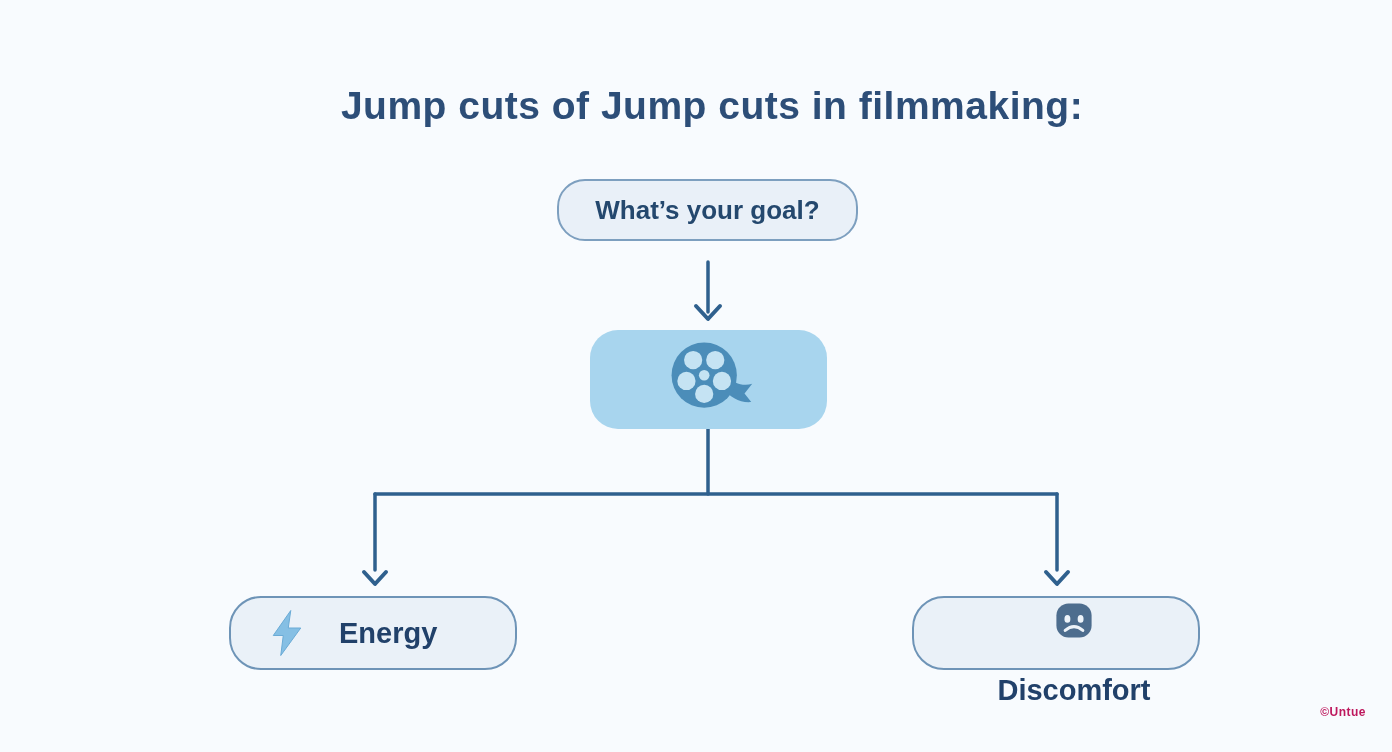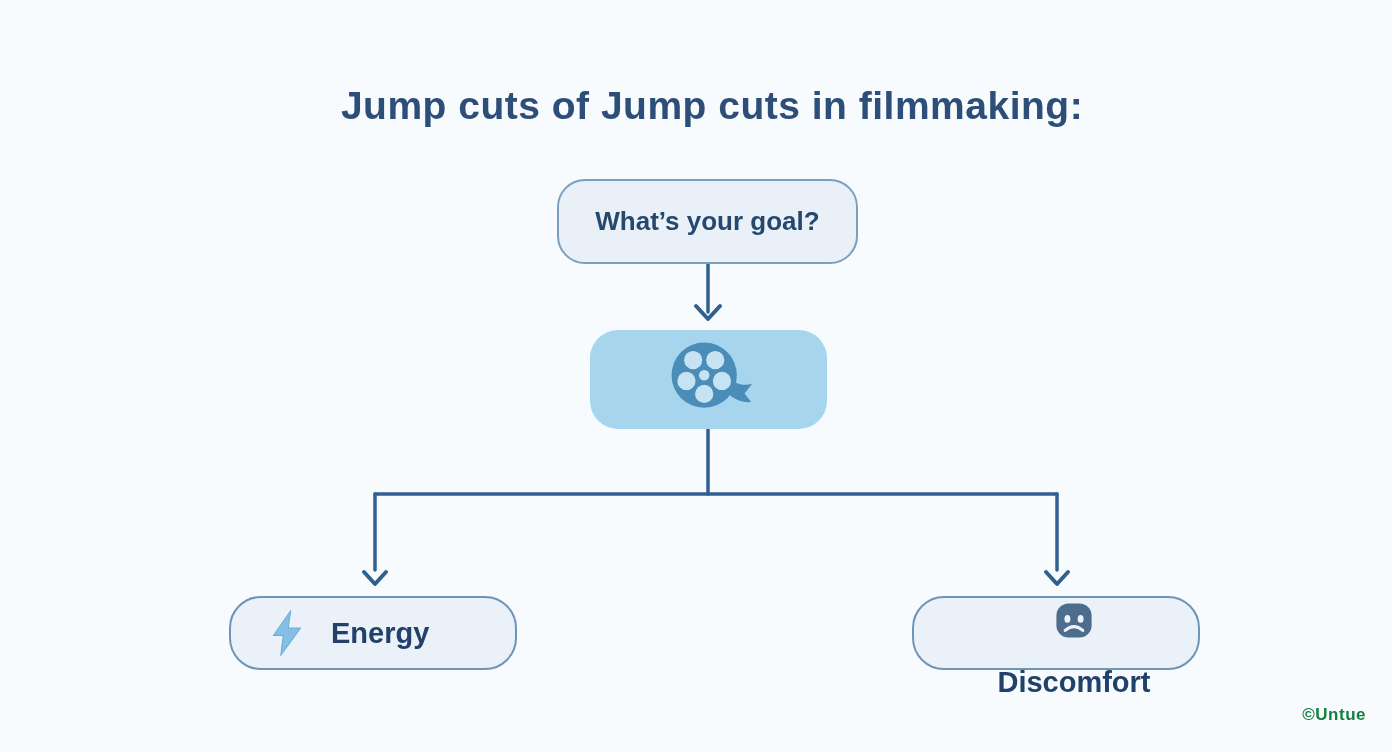--- a/index.html
+++ b/index.html
@@ -13,40 +13,40 @@
     margin:16px;text-align:center;
     font-size:39px;font-weight:bold;letter-spacing:0.5px;
     color:#2d4e78;
   }
   .connectors{position:absolute;top:0;left:0;width:1392px;height:752px;pointer-events:none;}
   .node{
     position:absolute;box-sizing:border-box;
     display:flex;align-items:center;justify-content:center;
   }
   .goal{
-    left:557px;top:179px;width:301px;height:85px;
+    left:557px;top:179px;width:301px;height:62px;
     background:#e9f0f8;border:2px solid #7d9fbf;border-radius:28px;
     font-size:26px;font-weight:bold;color:#24486e;
   }
   .reel{
     left:590px;top:330px;width:237px;height:99px;
     background:#a8d5ee;border-radius:28px;
   }
   .branch{
     width:288px;height:74px;
     background:#eaf1f8;border:2.5px solid #6e94b7;border-radius:32px;
-    justify-content:flex-start;padding-left:36px;gap:24px;
+    justify-content:flex-start;padding-left:36px;gap:32px;
     font-size:29px;font-weight:bold;color:#21416a;
   }
   .energy{left:229px;top:596px;}
   .discomfort{left:912px;top:596px;flex-direction:column;}
   .branch .icon{flex:0 0 auto;display:flex;align-items:center;}
   .watermark{
     position:absolute;right:26px;top:705px;
-    font-size:17px;font-weight:bold;color:#15803d;letter-spacing:0.5px;
+    font-size:12px;font-weight:bold;color:#be185d;letter-spacing:0.5px;
   }
 </style>
 </head>
 <body>
 
 <div class="canvas">
 
   <h1 class="title">Jump cuts of Jump cuts in filmmaking:</h1>
 
   <svg class="connectors" viewBox="0 0 1392 752" fill="none" stroke="#2f608e" stroke-linecap="round" stroke-linejoin="round">

